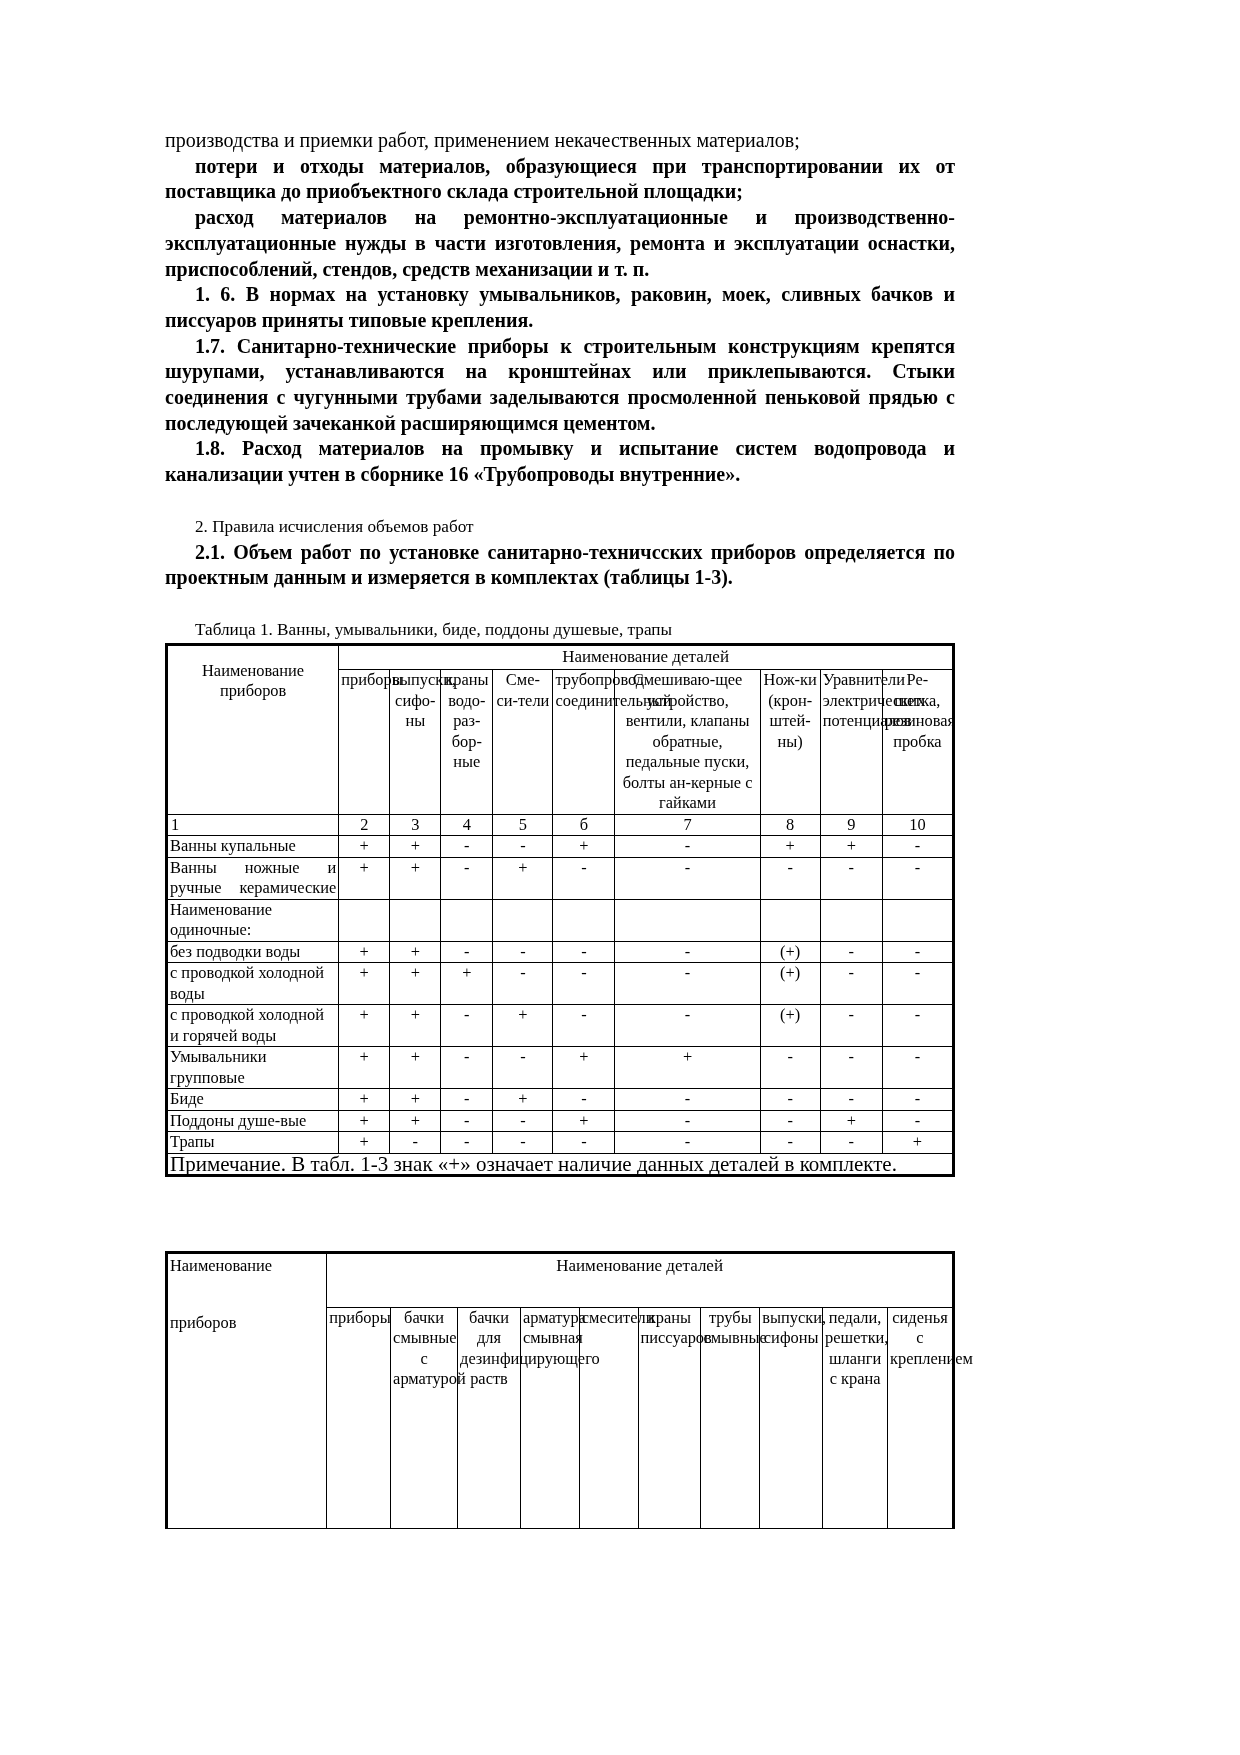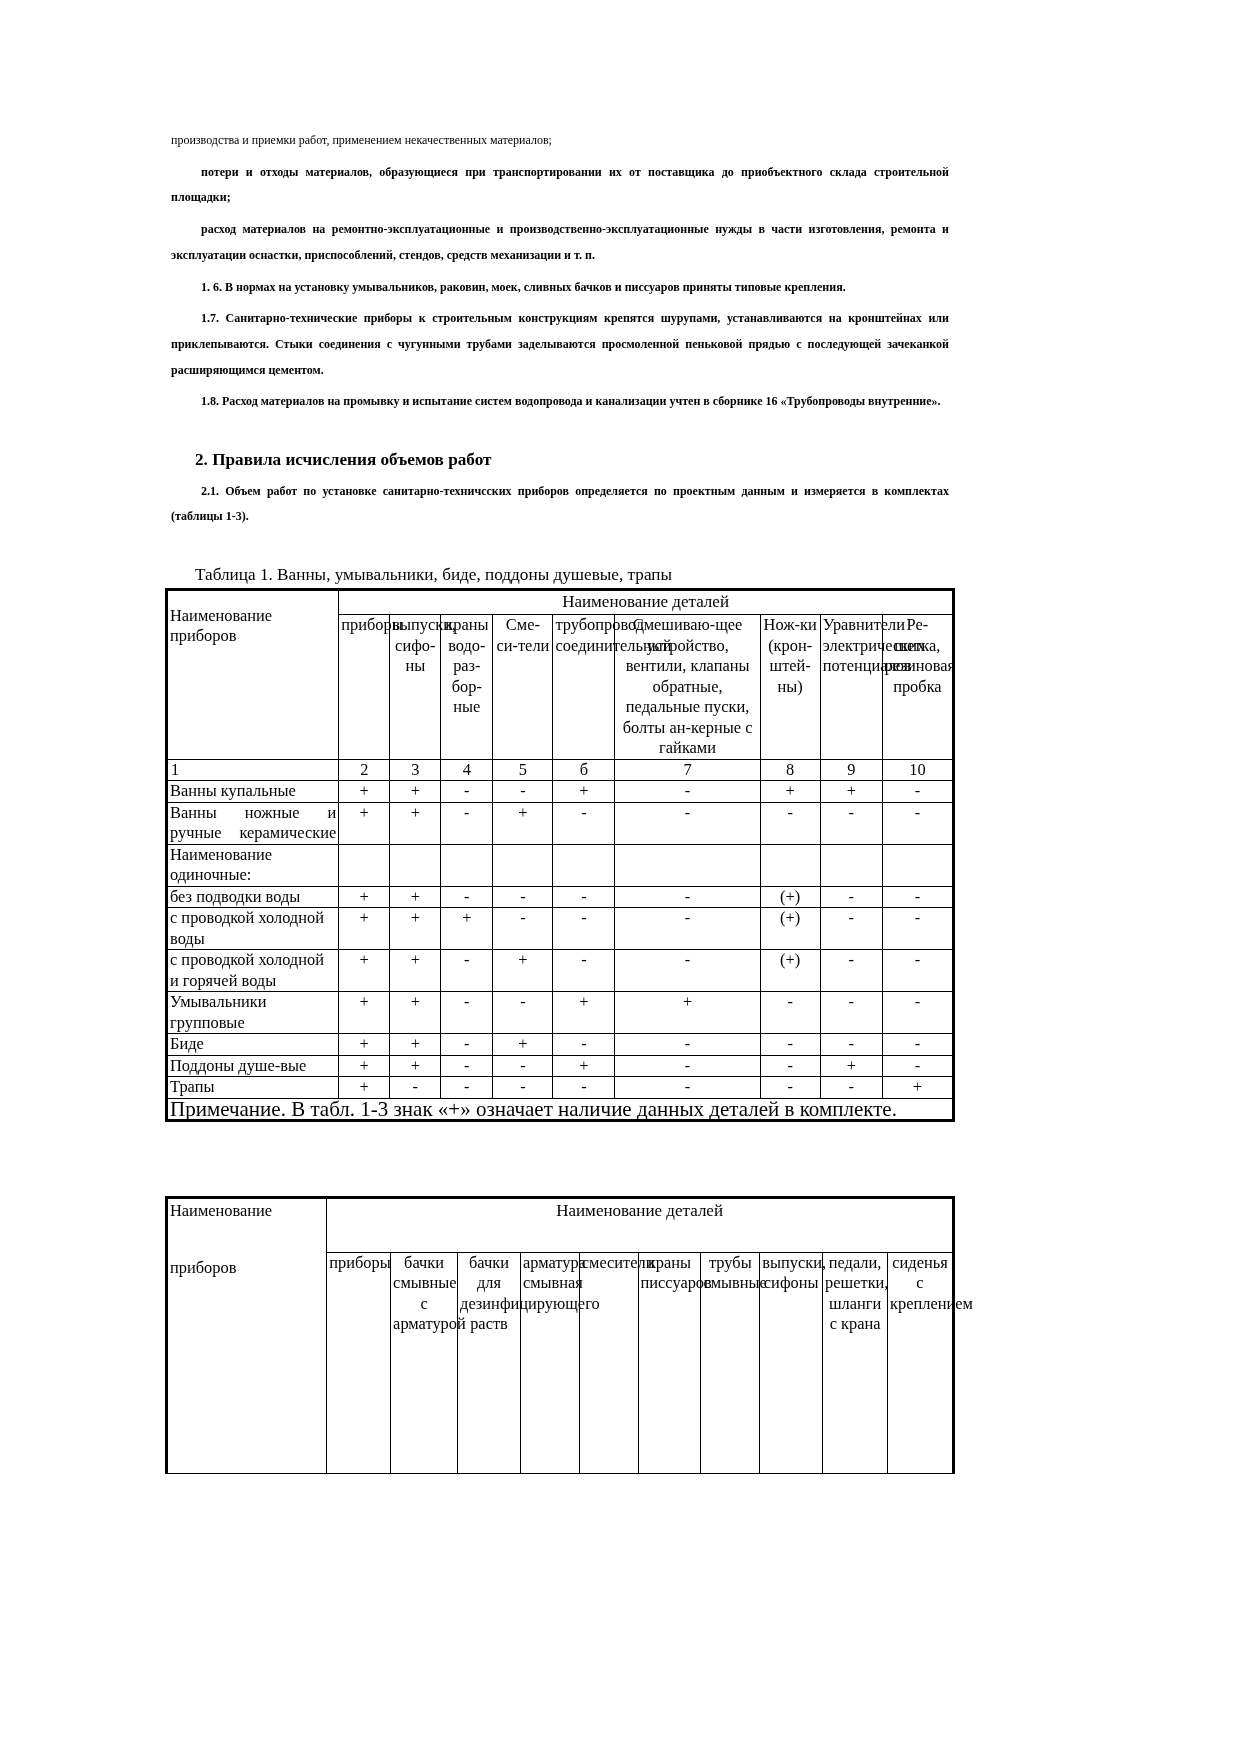--- a/index.html
+++ b/index.html
@@ -15,35 +15,35 @@
     position: relative;
     overflow: hidden;
   }
   .page {
     position: absolute;
     left: 165px;
     top: 0;
     width: 790px;
   }
   p.body-text {
-    margin: 6px;
-    font-size: 12px;
+    margin: 0;
+    font-size: 20px;
     line-height: 25.7px;
     text-align: justify;
     text-justify: inter-word;
     hyphens: none;
   }
   p.first { margin-top: 0; }
   .indent { text-indent: 30px; font-weight: bold; }
   .nojust { text-align: left; }
   .section-head {
     margin: 0;
     font-size: 17.2px;
     line-height: 25.7px;
-    font-weight: bold;
+    font-weight: normal;
     text-indent: 30px;
   }
   .spacer-md { height: 26px; }
   .spacer-lg { height: 52px; }
 
   .table-caption {
     margin: 0;
     font-size: 17.2px;
     line-height: 25.7px;
     text-indent: 30px;
@@ -124,21 +124,21 @@
       <col style="width:52px">
       <col style="width:60px">
       <col style="width:62px">
       <col style="width:145px">
       <col style="width:60px">
       <col style="width:62px">
       <col style="width:70px">
     </colgroup>
     <tbody>
       <tr>
-        <td rowspan="2" class="l" style="vertical-align:top;padding-top:15px;">Наименование приборов</td>
+        <td rowspan="2" class="l" style="vertical-align:top;padding-top:15px;text-align:center;">Наименование приборов</td>
         <td colspan="9" class="head-detail" style="padding:1px 0 2px 0;">Наименование деталей</td>
       </tr>
       <tr>
         <td class="c">приборы</td>
         <td class="c">выпуски, сифо-ны</td>
         <td class="c">краны водо-раз-бор-ные</td>
         <td class="c">Сме-си-тели</td>
         <td class="c">трубопровод соединительный</td>
         <td class="c">Смешиваю-щее устройство, вентили, клапаны обратные, педальные пуски, болты ан-керные с гайками</td>
         <td class="c">Нож-ки (крон-штей-ны)</td>

